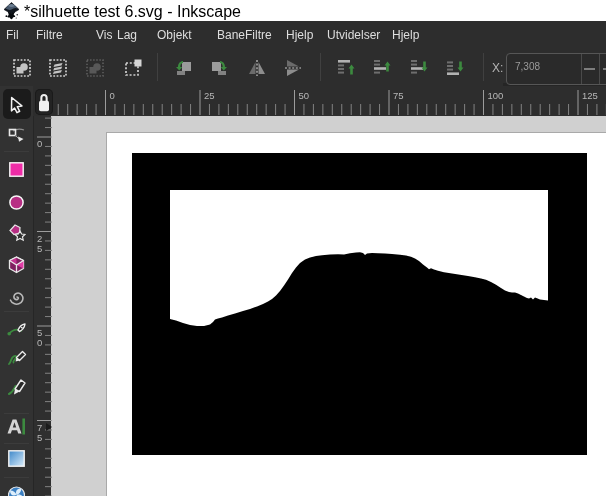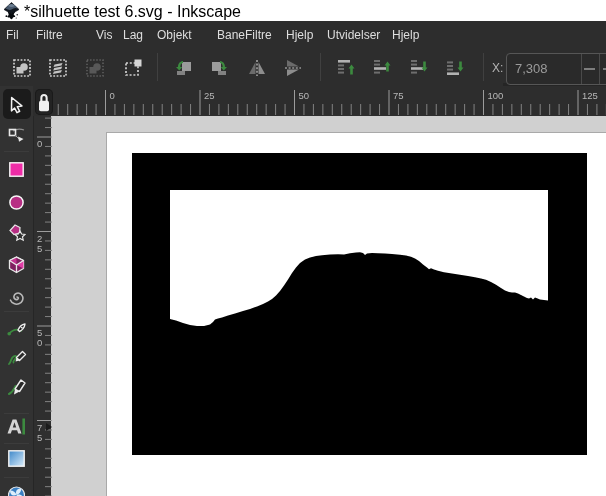--- a/index.html
+++ b/index.html
@@ -14,21 +14,21 @@
   .mi{position:absolute;top:28px;font-size:12px;color:#dedede;}
   
   #toolbar{left:0;top:48px;width:606px;height:38px;background:#2d2d2d;}
   .sep{position:absolute;top:5px;width:1px;height:28px;background:#404040;}
   
   #strip{left:503px;top:83px;width:103px;height:10px;background:#252525;}
   
   #xlabel{left:492px;top:61px;font-size:12px;color:#b4b4b4;}
   #spin{left:506px;top:53px;width:104px;height:30px;border:1px solid #565656;
         border-radius:4px;background:#2a2a2a;color:#9b9b9b;font-size:13px;}
-  #spinval{left:8px;top:7px;font-size:13px;color:#9b9b9b;position:absolute;}
+  #spinval{left:8px;top:7px;font-size:10px;color:#9b9b9b;position:absolute;}
   .spindash{position:absolute;top:14px;height:2px;background:#7d7d7d;}
   #spindiv1{position:absolute;left:74px;top:0;width:1px;height:30px;background:#4a4a4a;}
   #spindiv2{position:absolute;left:92px;top:0;width:1px;height:30px;background:#4a4a4a;}
   
   #hruler{left:51px;top:86px;width:555px;height:30px;background:#2d2d2d;}
   #vruler{left:33px;top:116px;width:18px;height:380px;background:#2f2f2f;border-left:1px solid #262626;box-sizing:border-box;}
   
   #toolcol{left:0;top:86px;width:33px;height:410px;background:#323232;}
   #seltile{left:3px;top:3px;width:28px;height:30px;background:#1b1b1b;border-radius:5px;position:absolute;}
   
@@ -54,21 +54,21 @@
     <circle cx="3.4" cy="14.2" r="0.9" fill="#06090d"></circle>
     <circle cx="14.2" cy="12.8" r="0.7" fill="#06090d"></circle>
     <circle cx="13.2" cy="16" r="0.5" fill="#06090d"></circle>
   </svg>
   <div class="abs" id="titletext">*silhuette test 6.svg - Inkscape</div>
 
   <div class="abs" id="menubar"></div>
   <div class="mi" style="left:6px">Fil</div>
   <div class="mi" style="left:36px">Filtre</div>
   <div class="mi" style="left:96px">Vis</div>
-  <div class="mi" style="left:123px">Lag</div>
+  <div class="mi" style="left:117px">Lag</div>
   <div class="mi" style="left:157px">Objekt</div>
   <div class="mi" style="left:217px">Bane</div>
   <div class="mi" style="left:245px">Filtre</div>
   <div class="mi" style="left:286px">Hjelp</div>
   <div class="mi" style="left:327px">Utvidelser</div>
   <div class="mi" style="left:392px">Hjelp</div>
 
   <div class="abs" id="toolbar"></div>
   <div class="abs" id="strip"></div>
 

